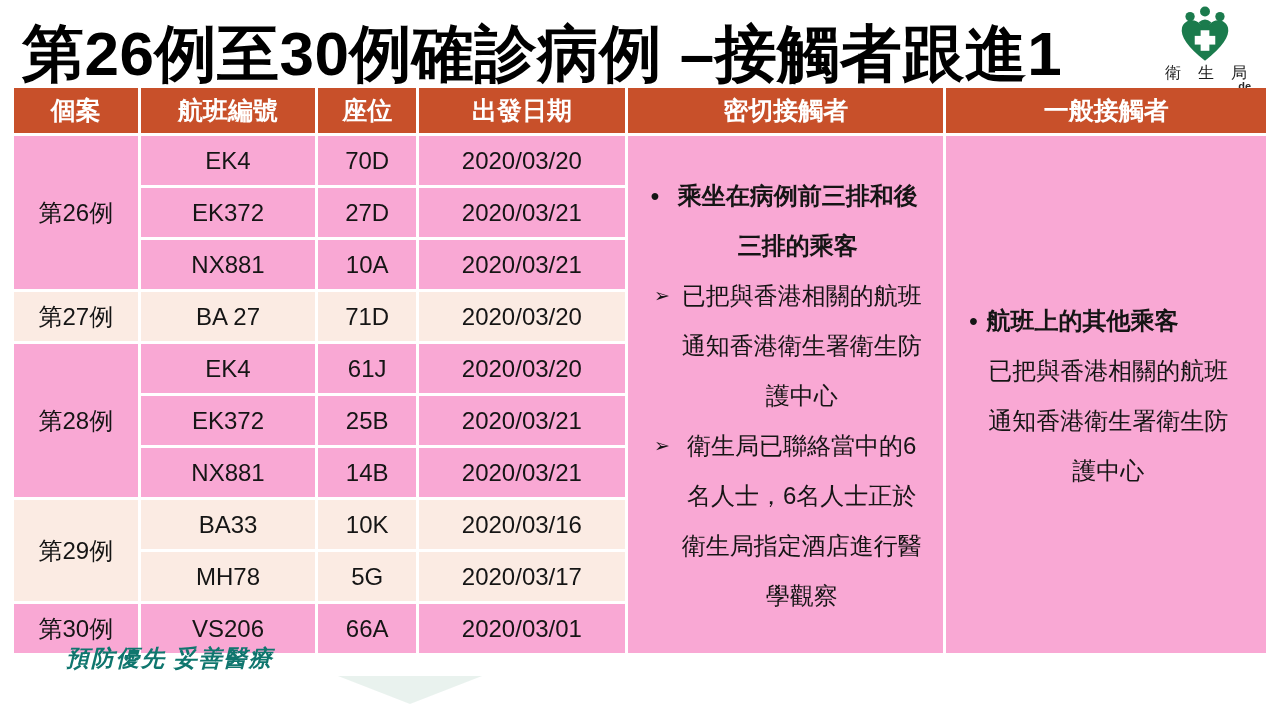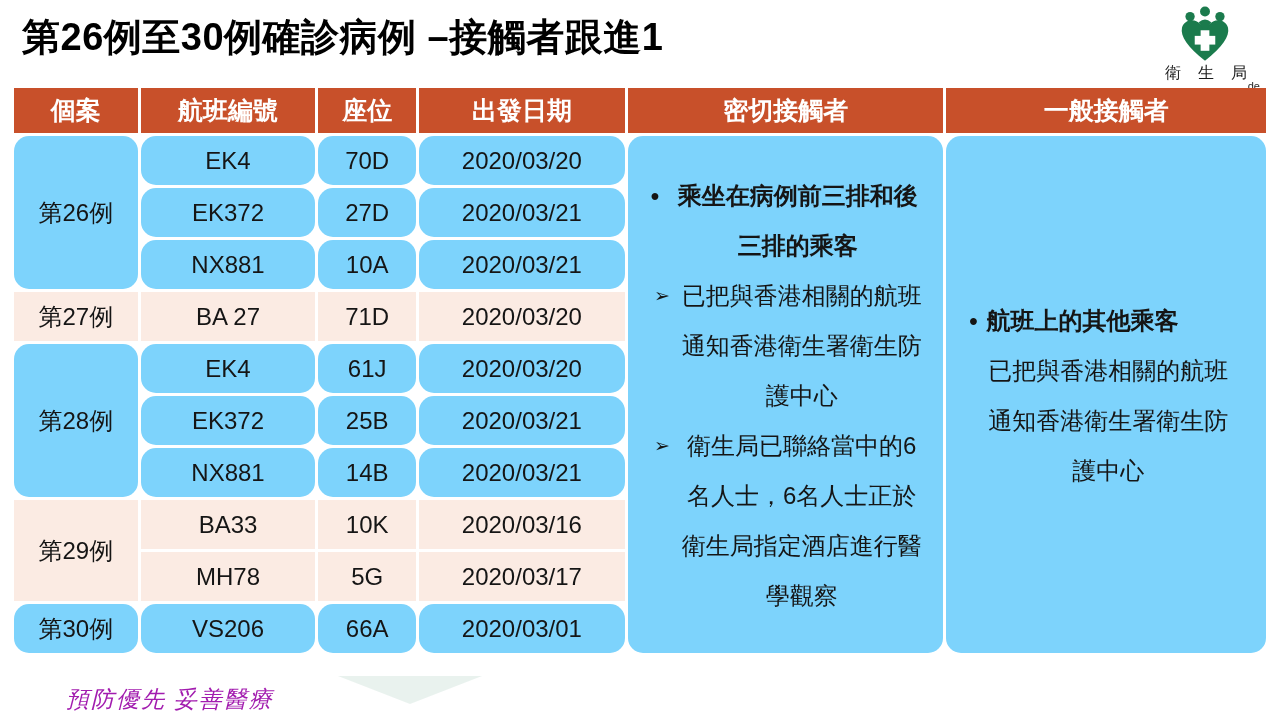--- a/index.html
+++ b/index.html
@@ -3,69 +3,69 @@
 <meta charset="utf-8">
 <style>
   * { margin:0; padding:0; box-sizing:border-box; }
   html,body { width:1280px; height:720px; }
   body {
     position:relative; overflow:hidden; background:#ffffff;
     font-family:"Liberation Sans","DejaVu Sans",sans-serif; color:#111;
   }
   .slide-title {
     position:absolute; left:22px; top:12px;
-    font-size:38px; font-weight:bold; color:#000; white-space:nowrap;
+    font-size:62px; font-weight:bold; color:#000; white-space:nowrap;
     letter-spacing:0.5px;
   }
   
   .logo-wrap { position:absolute; top:6px; right:16px; width:118px; text-align:right; }
   .logo-mark { display:block; margin:0 auto; }
   .logo-text {
     display:block; margin-top:1px; font-size:16px; color:#1a1a1a;
     letter-spacing:17px; text-indent:17px; white-space:nowrap; font-weight:500;
   }
   .logo-sub {
-    position:absolute; top:74px; right:4px; font-size:11px; font-weight:normal; color:#2a2a2a;
+    position:absolute; top:74px; right:13px; font-size:11px; font-weight:bold; color:#2a2a2a;
   }
   
   .decor-triangle {
     position:absolute; left:338px; top:676px; width:0; height:0;
     border-left:72px solid transparent; border-right:72px solid transparent;
     border-top:28px solid #E3EFEA; opacity:0.8;
   }
   
   table.cases {
     position:absolute; left:11px; top:85px; width:1258px;
     border-collapse:separate; border-spacing:3px; table-layout:fixed;
   }
   table.cases th {
     background:#C8502A; color:#fff; font-size:25px; font-weight:bold;
     height:45px; text-align:center; vertical-align:middle;
   }
   table.cases td {
     height:49px; text-align:center; vertical-align:middle;
     font-size:24px; color:#151515;
   }
-  td.pink { background:#7dd3fc;border-radius:15px; }
+  td.pink { background:#f9a8d4; }
   td.cream { background:#FBEBE3; }
   td.contacts {
     vertical-align:top; text-align:left;
     font-size:22px; line-height:50px; padding:2px 16px 0 10px;
   }
   td.contacts.general { padding-right:36px; }
   .bullet-line { display:flex; font-weight:bold; }
   .bullet-glyph { flex:none; width:30px; font-weight:bold; padding-left:4px; }
   .arrow-line { display:flex; font-weight:normal; }
   .arrow-glyph { flex:none; width:28px; margin-left:10px; font-size:19px; }
   .cont-line { margin-left:30px; font-weight:normal; }
   
   .footer-slogan {
-    position:absolute; left:66px; top:684px;
-    font-size:23px; font-weight:normal; font-style:italic;
-    color:#a21caf; letter-spacing:2px;
+    position:absolute; left:66px; top:643px;
+    font-size:23px; font-weight:bold; font-style:italic;
+    color:#0f766e; letter-spacing:2px;
     font-family:"Liberation Serif","DejaVu Serif",serif;
   }
 </style>
 </head>
 <body>
 
 <div class="slide-title">第26例至30例確診病例 –接觸者跟進1</div>
 
 <div class="logo-wrap">
   <svg class="logo-mark" width="72" height="56" viewBox="0 0 100 90" xmlns="http://www.w3.org/2000/svg">

